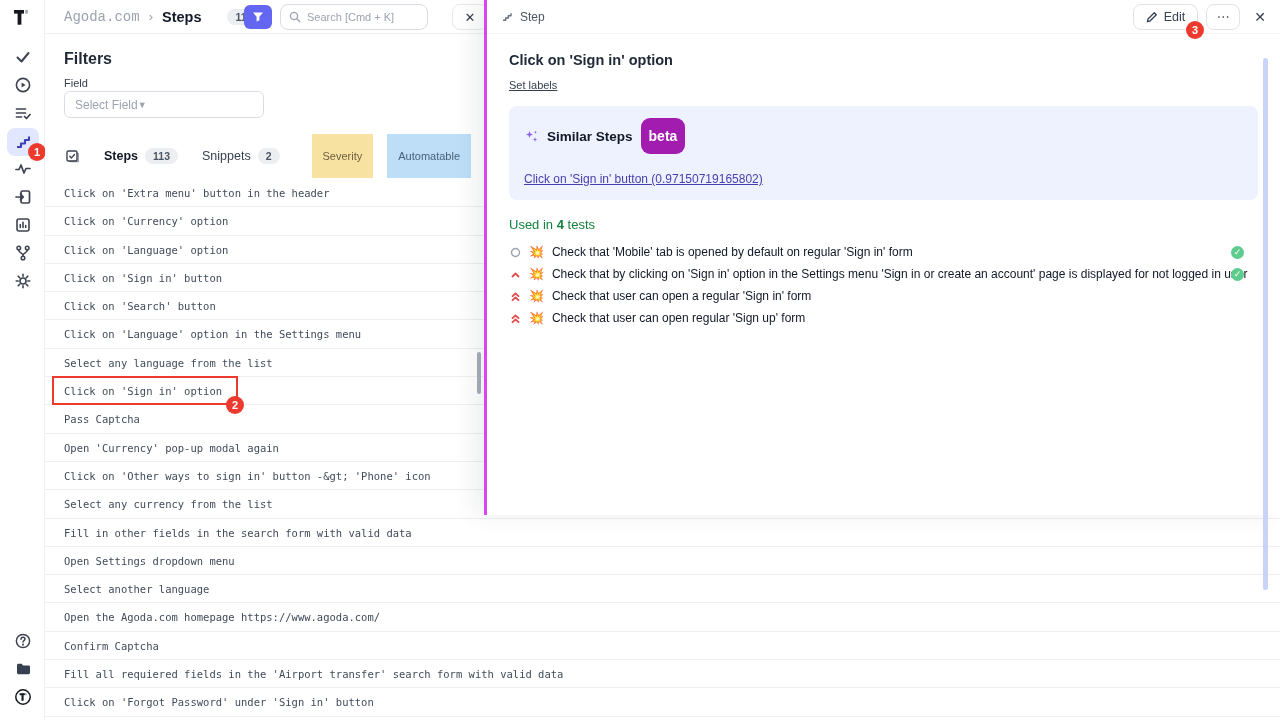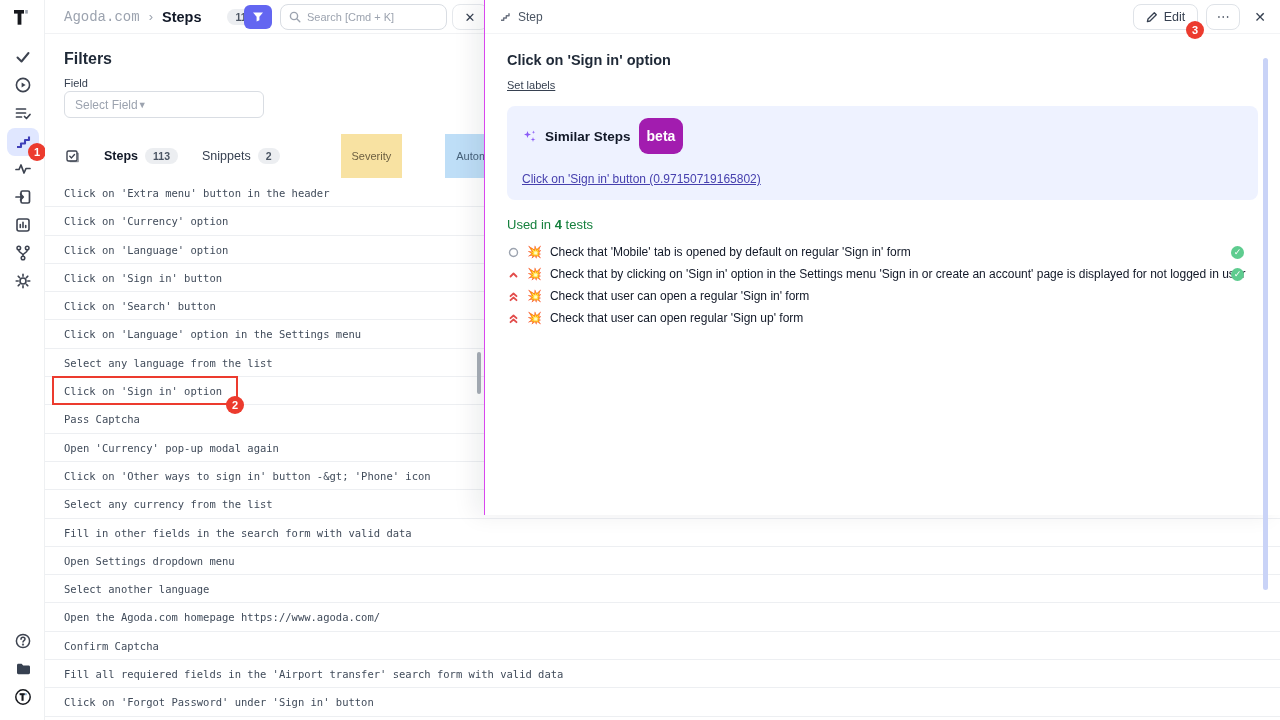--- a/index.html
+++ b/index.html
@@ -25,21 +25,21 @@
   .lp-header { position:absolute; left:0; top:0; right:0; height:34px;
     border-bottom:1px solid #F1F2F4; display:flex; align-items:center; padding-left:19px; }
   .crumb-project { font-size:14px; color:#9CA3AF;font-family:Liberation Mono, monospace; }
   .crumb-sep { font-size:13px; color:#9CA3AF; margin:0 9px; }
   .crumb-title { font-size:14.5px; font-weight:700; color:#111827; }
   .count-pill { background:#ECEEF1; color:#4B5563; font-size:10.5px; font-weight:600;
     border-radius:9px; padding:2px 8px; margin-left:26px; }
   .filter-btn { position:absolute; left:199px; top:5px; width:28px; height:24px;
     background:#6366F1; border:none; border-radius:6px; cursor:pointer;
     display:flex; align-items:center; justify-content:center; }
-  .search-box { position:absolute; left:235px; top:4px; width:167px; height:26px;
+  .search-box { position:absolute; left:235px; top:4px; width:148px; height:26px;
     border:1px solid #D9DDE3; border-radius:8px; display:flex; align-items:center;
     padding:0 8px; background:#fff; }
   .search-box input { border:none; outline:none; width:110px; font-size:11px;
     color:#374151; margin-left:6px; font-family:"Liberation Sans", sans-serif; }
   .search-box input::placeholder { color:#9CA3AF; }
   .clear-btn { position:absolute; left:407px; top:4px; width:36px; height:26px;
     border:1px solid #E5E8EC; border-radius:8px; background:#fff; cursor:pointer;
     font-size:13px; color:#374151; display:flex; align-items:center; justify-content:center; }
 
   .filters-heading { position:absolute; left:19px; top:50px; font-size:16px;
@@ -52,32 +52,32 @@
   .select-field .caret { font-size:9px; color:#9CA3AF; }
 
   .tab-row { position:absolute; left:19px; top:144px; height:24px; display:flex;
     align-items:center; }
   .tab-row .copy-icon { color:#3D4350; margin-right:24px; display:flex; }
   .tab { display:flex; align-items:center; cursor:pointer; margin-right:24px; }
   .tab .t-label { font-size:12.5px; color:#111827; font-weight:600; }
   .tab.inactive .t-label { font-weight:400; color:#374151; }
   .tab .count-pill { margin-left:7px; }
   .badge-wrap { display:flex; align-items:center; gap:14px; margin-left:8px; }
-  .pill-badge { font-size:11px; border-radius:0; padding:16px 11px; cursor:pointer; white-space:nowrap;margin-left:29px; }
+  .pill-badge { font-size:11px; border-radius:0; padding:16px 11px; cursor:pointer; white-space:nowrap; }
 
   .steps-list { position:absolute; left:0; top:179px; right:0; }
   .step-row { height:28.3px; line-height:28.3px; padding-left:19px;
     border-bottom:1px solid #EDEFF2; font-family:"DejaVu Sans Mono", monospace;
     font-size:10.5px; color:#404B5A; white-space:nowrap; overflow:hidden; cursor:pointer; }
   .lp-scroll { position:absolute; left:432px; top:352px; width:4px; height:42px;
     background:#A8AEB7; border-radius:2px; }
 
   
   .right-panel { position:absolute; left:484px; top:0; width:796px; height:515px;
-    background:#fff; z-index:2; border-left:1px solid #d946ef;
+    background:#fff; z-index:2; border-left:3px solid #d946ef;
     box-shadow:-10px 0 22px rgba(15,23,42,.07); }
   .rp-header { height:34px; display:flex; align-items:center;
     justify-content:space-between; padding:0 14px; border-bottom:1px solid #F3F4F6; }
   .rp-h-left { display:flex; align-items:center; gap:7px; color:#6B7280; }
   .rp-h-left .rp-h-label { font-size:12px; color:#4B5563; }
   .rp-h-right { display:flex; align-items:center; gap:8px; }
   .edit-btn { height:26px; border:1px solid #DFE3E8; border-radius:8px; background:#fff;
     display:flex; align-items:center; gap:6px; padding:0 12px; cursor:pointer;
     font-size:12.5px; color:#374151; font-family:"Liberation Sans", sans-serif; }
   .more-btn { height:26px; width:34px; border:1px solid #DFE3E8; border-radius:8px;

